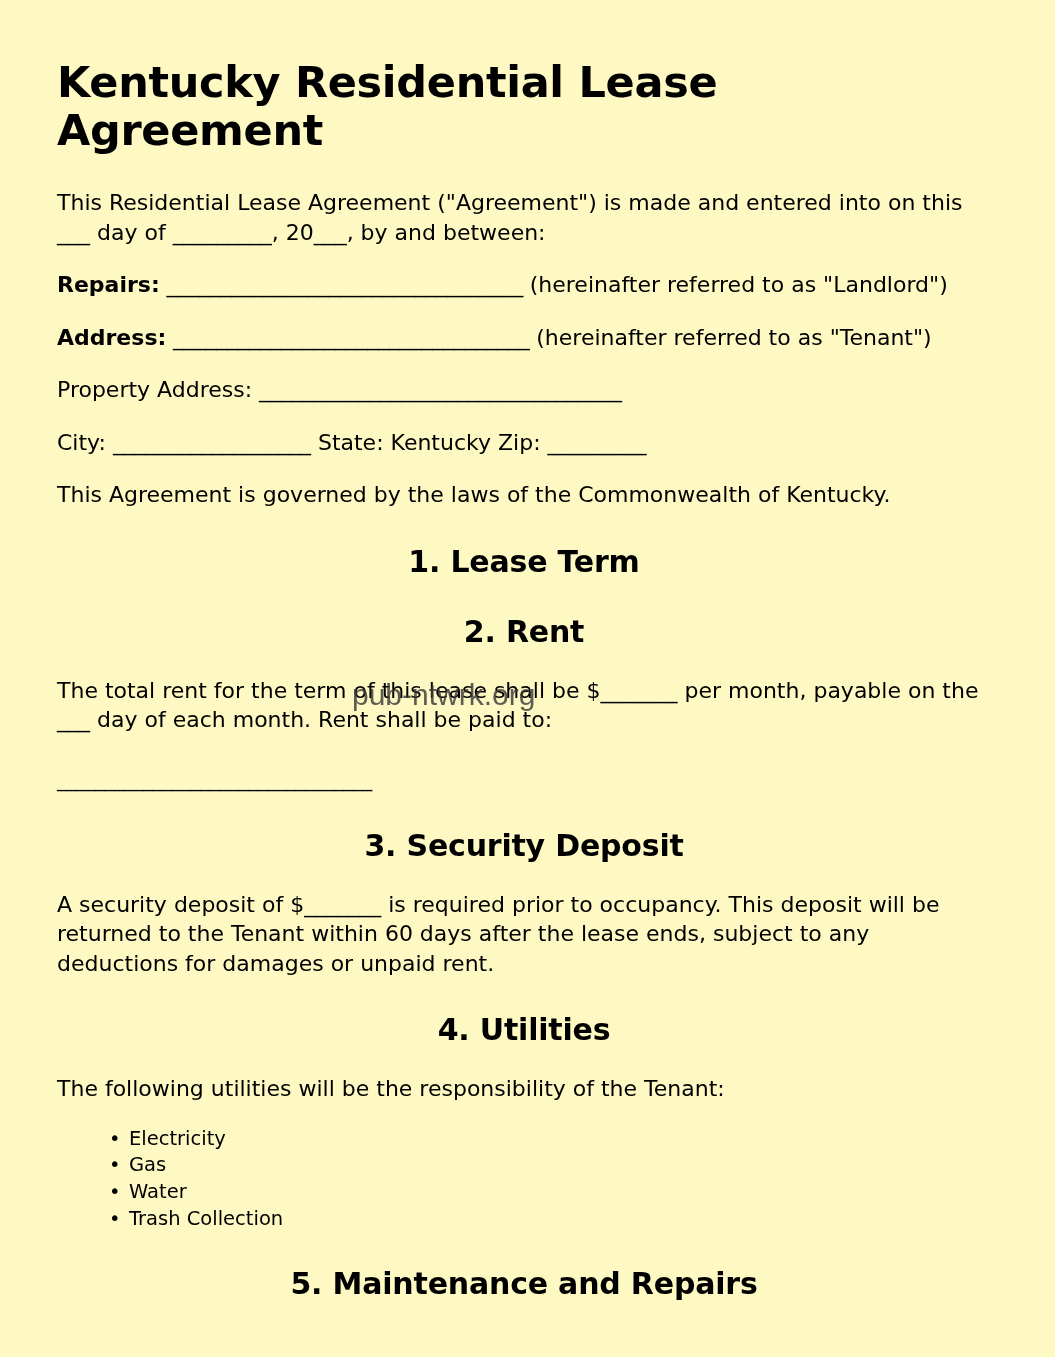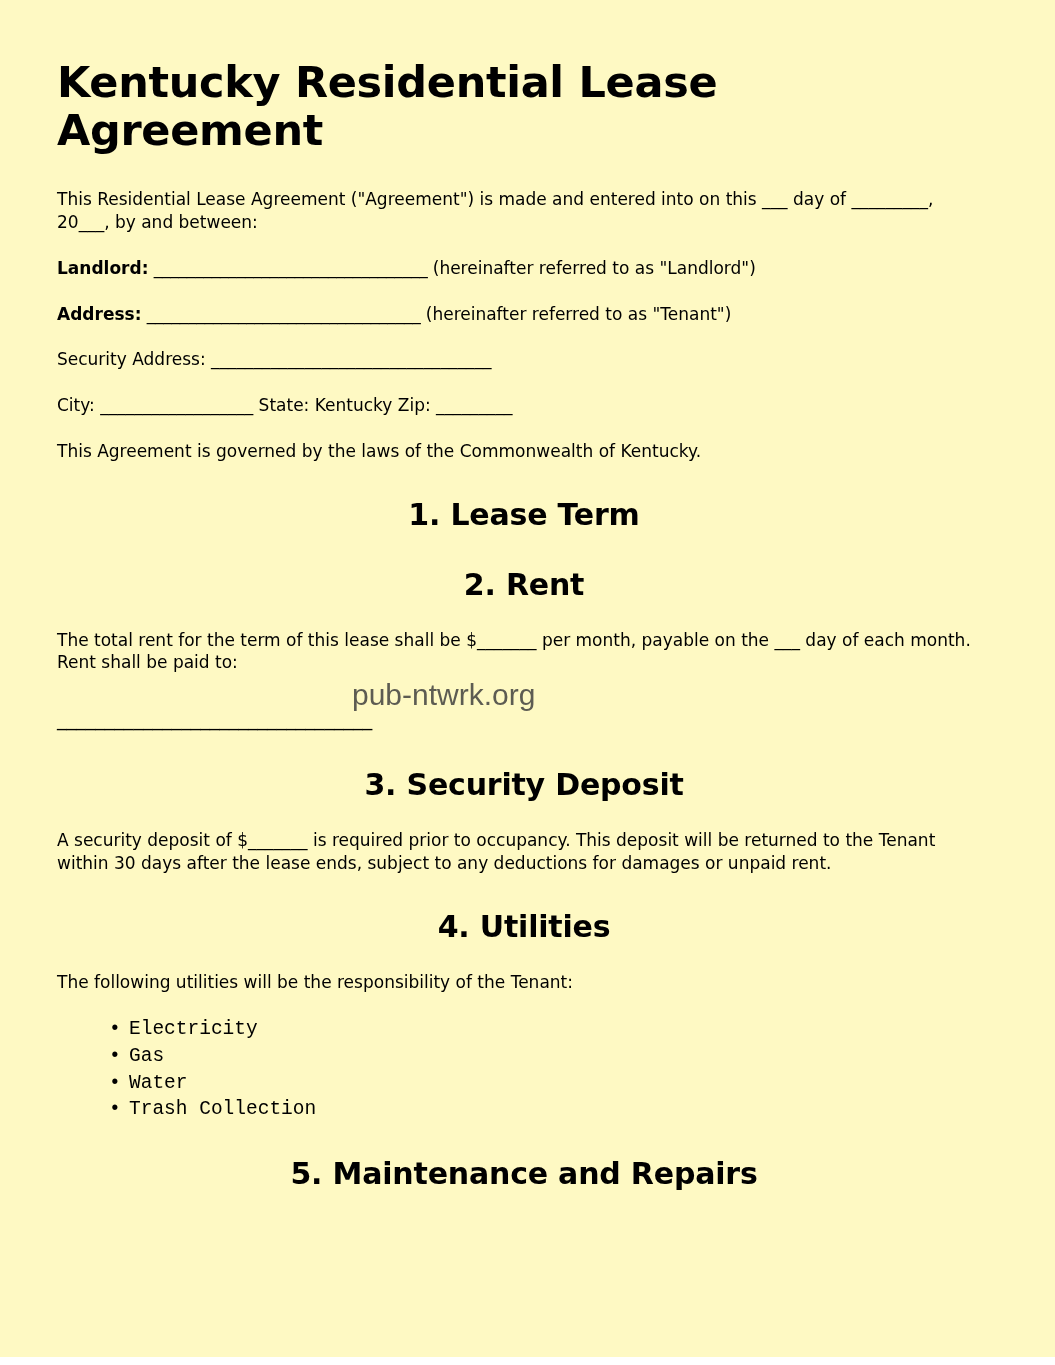--- a/index.html
+++ b/index.html
@@ -46,21 +46,21 @@
     font-size: 30px;
     font-weight: bold;
     line-height: 1.2;
     margin: 34px 0 26px 0;
     padding: 0;
     letter-spacing: -0.2px;
     text-align: center;
   }
 
   p.para {
-    font-size: 17px;
+    font-size: 22px;
     line-height: 1.34;
     margin: 0 0 23px 0;
     padding: 0;
   }
   p.para.tight {
     margin-bottom: 21px;
   }
 
   .label-bold {
     font-weight: bold;
@@ -83,21 +83,20 @@
     margin: 0 0 0 0;
     padding: 0 0 0 52px;
     list-style: none;
   }
   ul.util-list li {
     font-size: 19.5px;
     line-height: 1.28;
     position: relative;
     padding-left: 20px;
     margin: 0 0 2px 0;
-    font-family: Liberation Mono, monospace;
   }
   ul.util-list li::before {
     content: "\2022";
     position: absolute;
     left: 0;
     top: 0;
     font-size: 19.5px;
     line-height: 1.28;
   }
 
@@ -118,38 +117,38 @@
 </head>
 <body>
 
 <div class="page">
   <div class="content">
 
     <h1 class="doc-title">Kentucky Residential Lease Agreement</h1>
 
     <p class="para">This Residential Lease Agreement ("Agreement") is made and entered into on this ___ day of _________, 20___, by and between:</p>
 
-    <p class="para"><span class="label-bold">Landlord:</span><span class="blank"> _________________________________ </span><span>(hereinafter referred to as "Landlord")</span></p>
+    <p class="para"><span class="label-bold">Repairs:</span><span class="blank"> _________________________________ </span><span>(hereinafter referred to as "Landlord")</span></p>
 
     <p class="para"><span class="label-bold">Address:</span><span class="blank"> _________________________________ </span><span>(hereinafter referred to as "Tenant")</span></p>
 
-    <p class="para">Security Address: _________________________________</p>
+    <p class="para">Property Address: _________________________________</p>
 
     <p class="para">City: __________________ State: Kentucky Zip: _________</p>
 
     <p class="para">This Agreement is governed by the laws of the Commonwealth of Kentucky.</p>
 
     <h2 class="section-heading">1. Lease Term</h2>
 
     <h2 class="section-heading">2. Rent</h2>
     <p class="para tight">The total rent for the term of this lease shall be $_______ per month, payable on the ___ day of each month. Rent shall be paid to:</p>
     <div class="rule-line">_________________________________</div>
 
     <h2 class="section-heading">3. Security Deposit</h2>
-    <p class="para">A security deposit of $_______ is required prior to occupancy. This deposit will be returned to the Tenant within 30 days after the lease ends, subject to any deductions for damages or unpaid rent.</p>
+    <p class="para">A security deposit of $_______ is required prior to occupancy. This deposit will be returned to the Tenant within 60 days after the lease ends, subject to any deductions for damages or unpaid rent.</p>
 
     <h2 class="section-heading">4. Utilities</h2>
     <p class="para">The following utilities will be the responsibility of the Tenant:</p>
     <ul class="util-list">
       <li>Electricity</li>
       <li>Gas</li>
       <li>Water</li>
       <li>Trash Collection</li>
     </ul>
 

